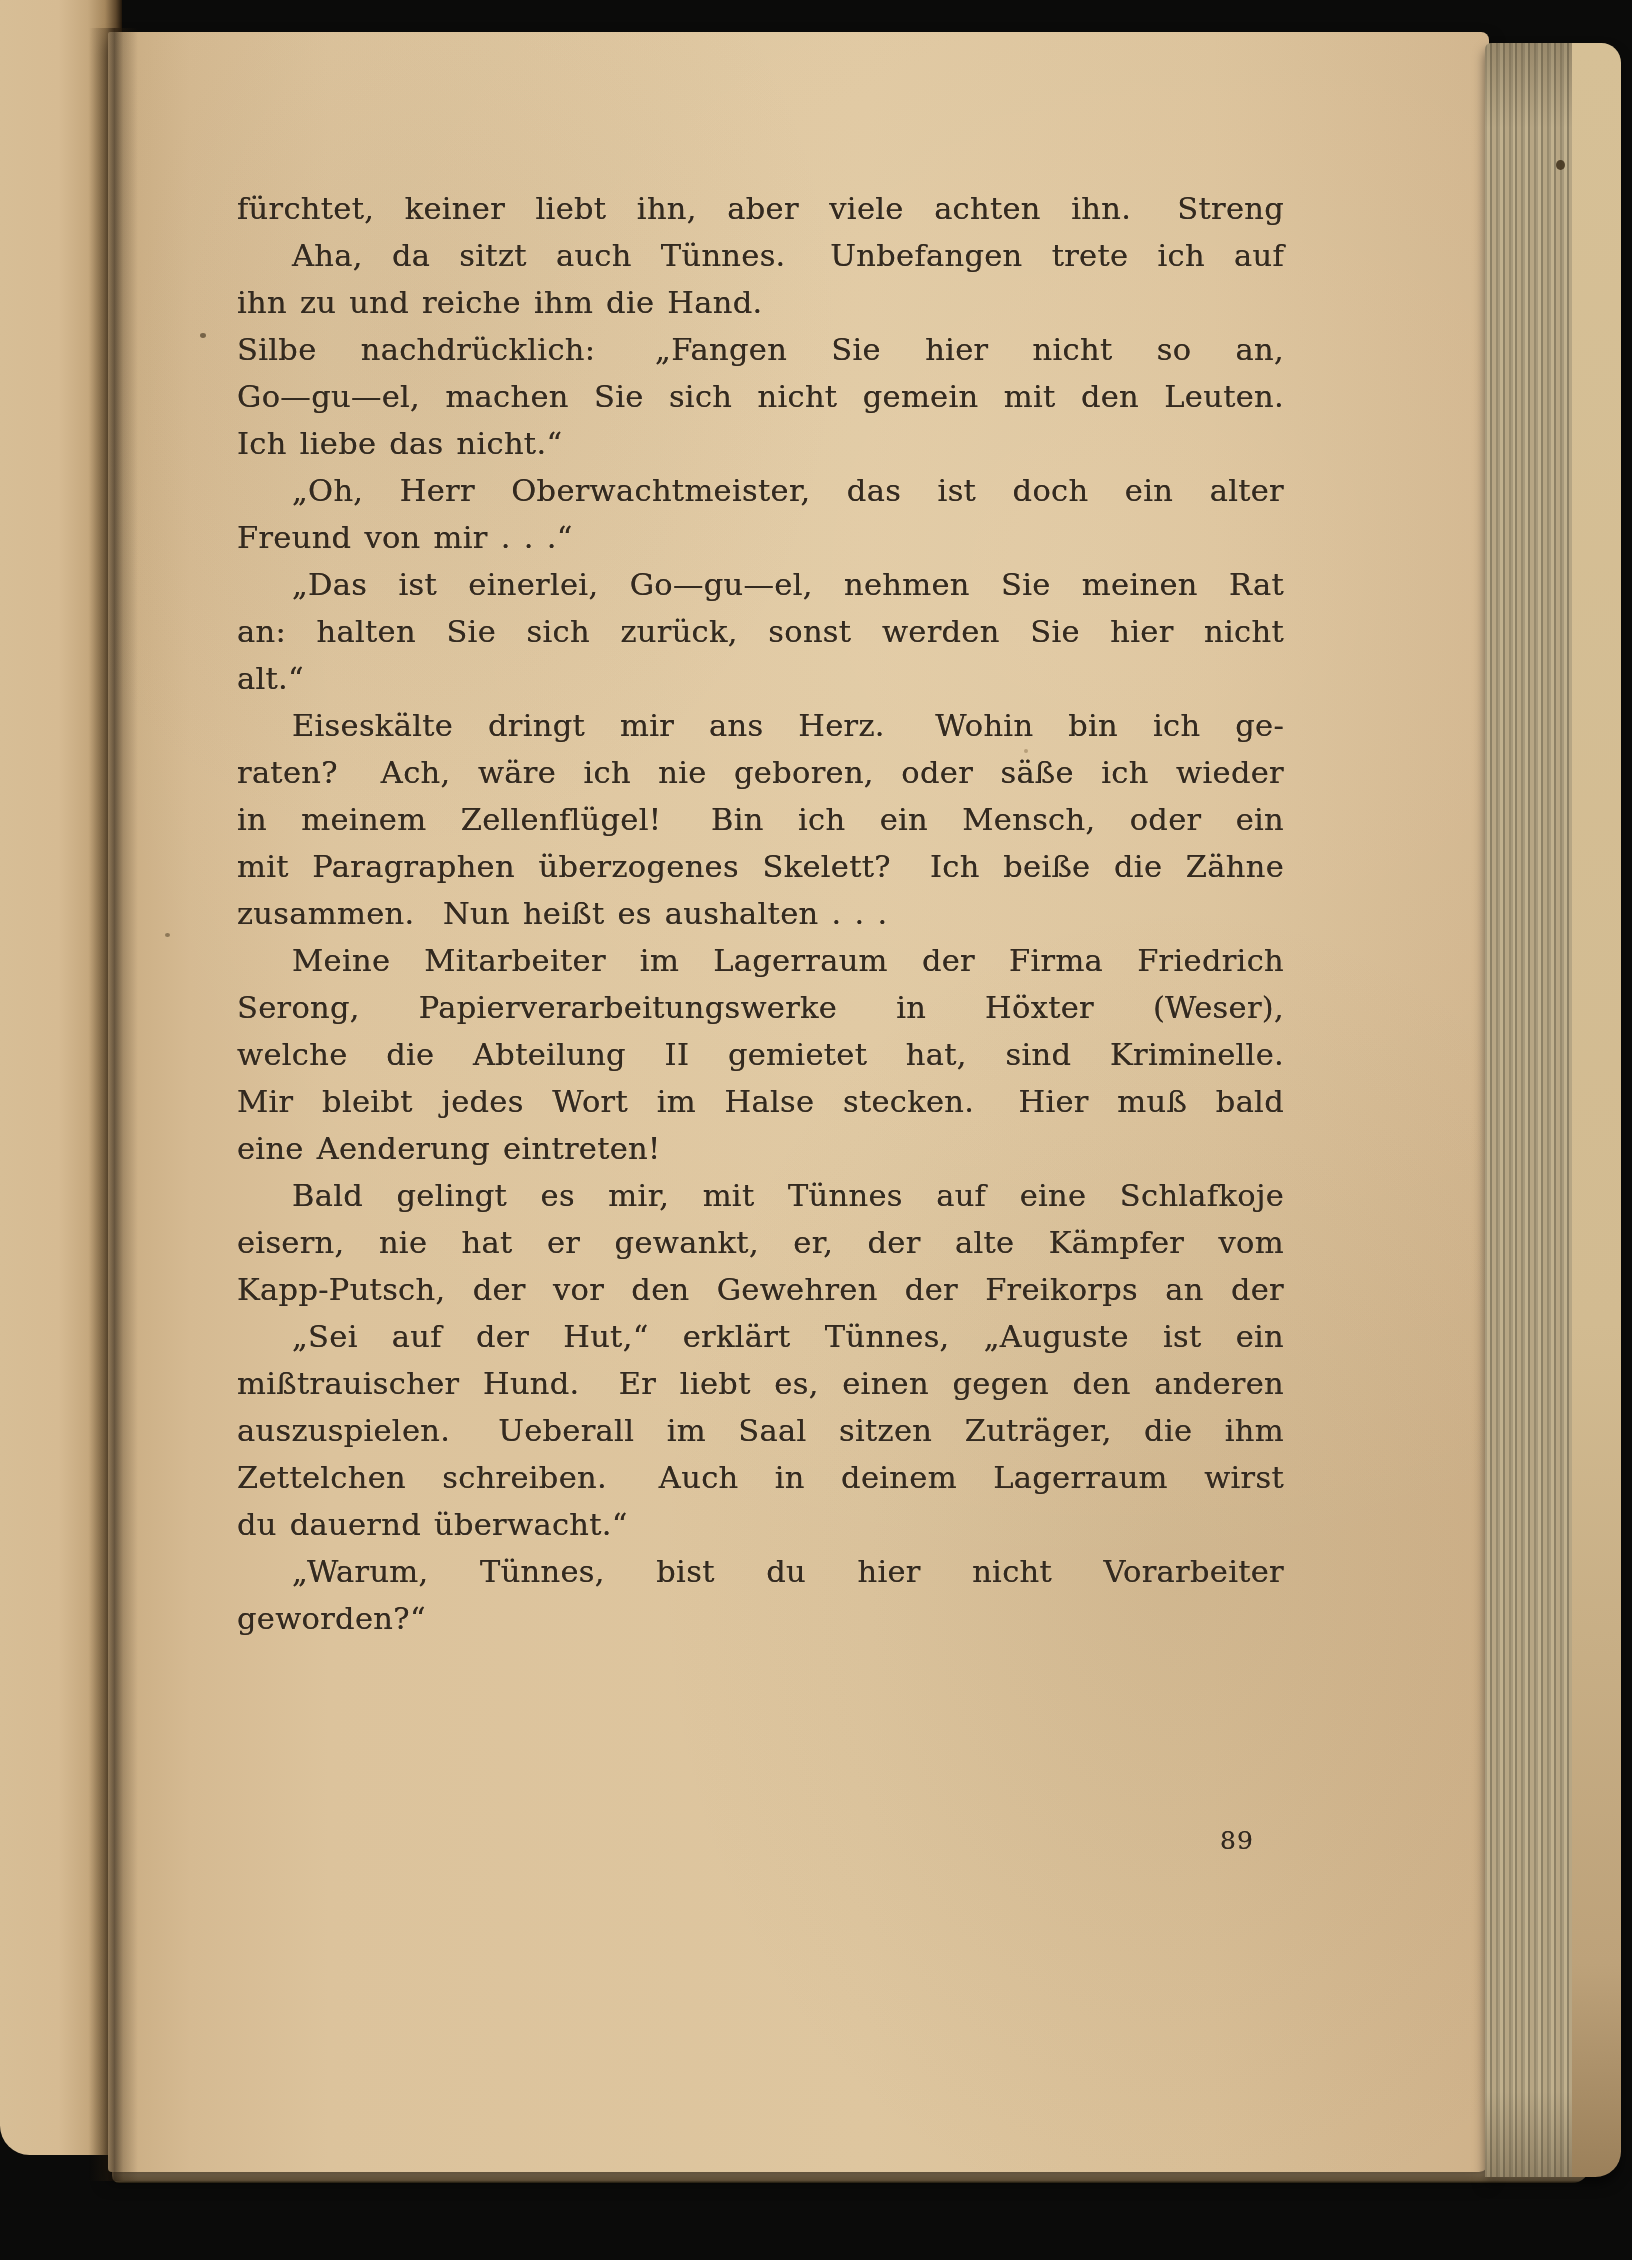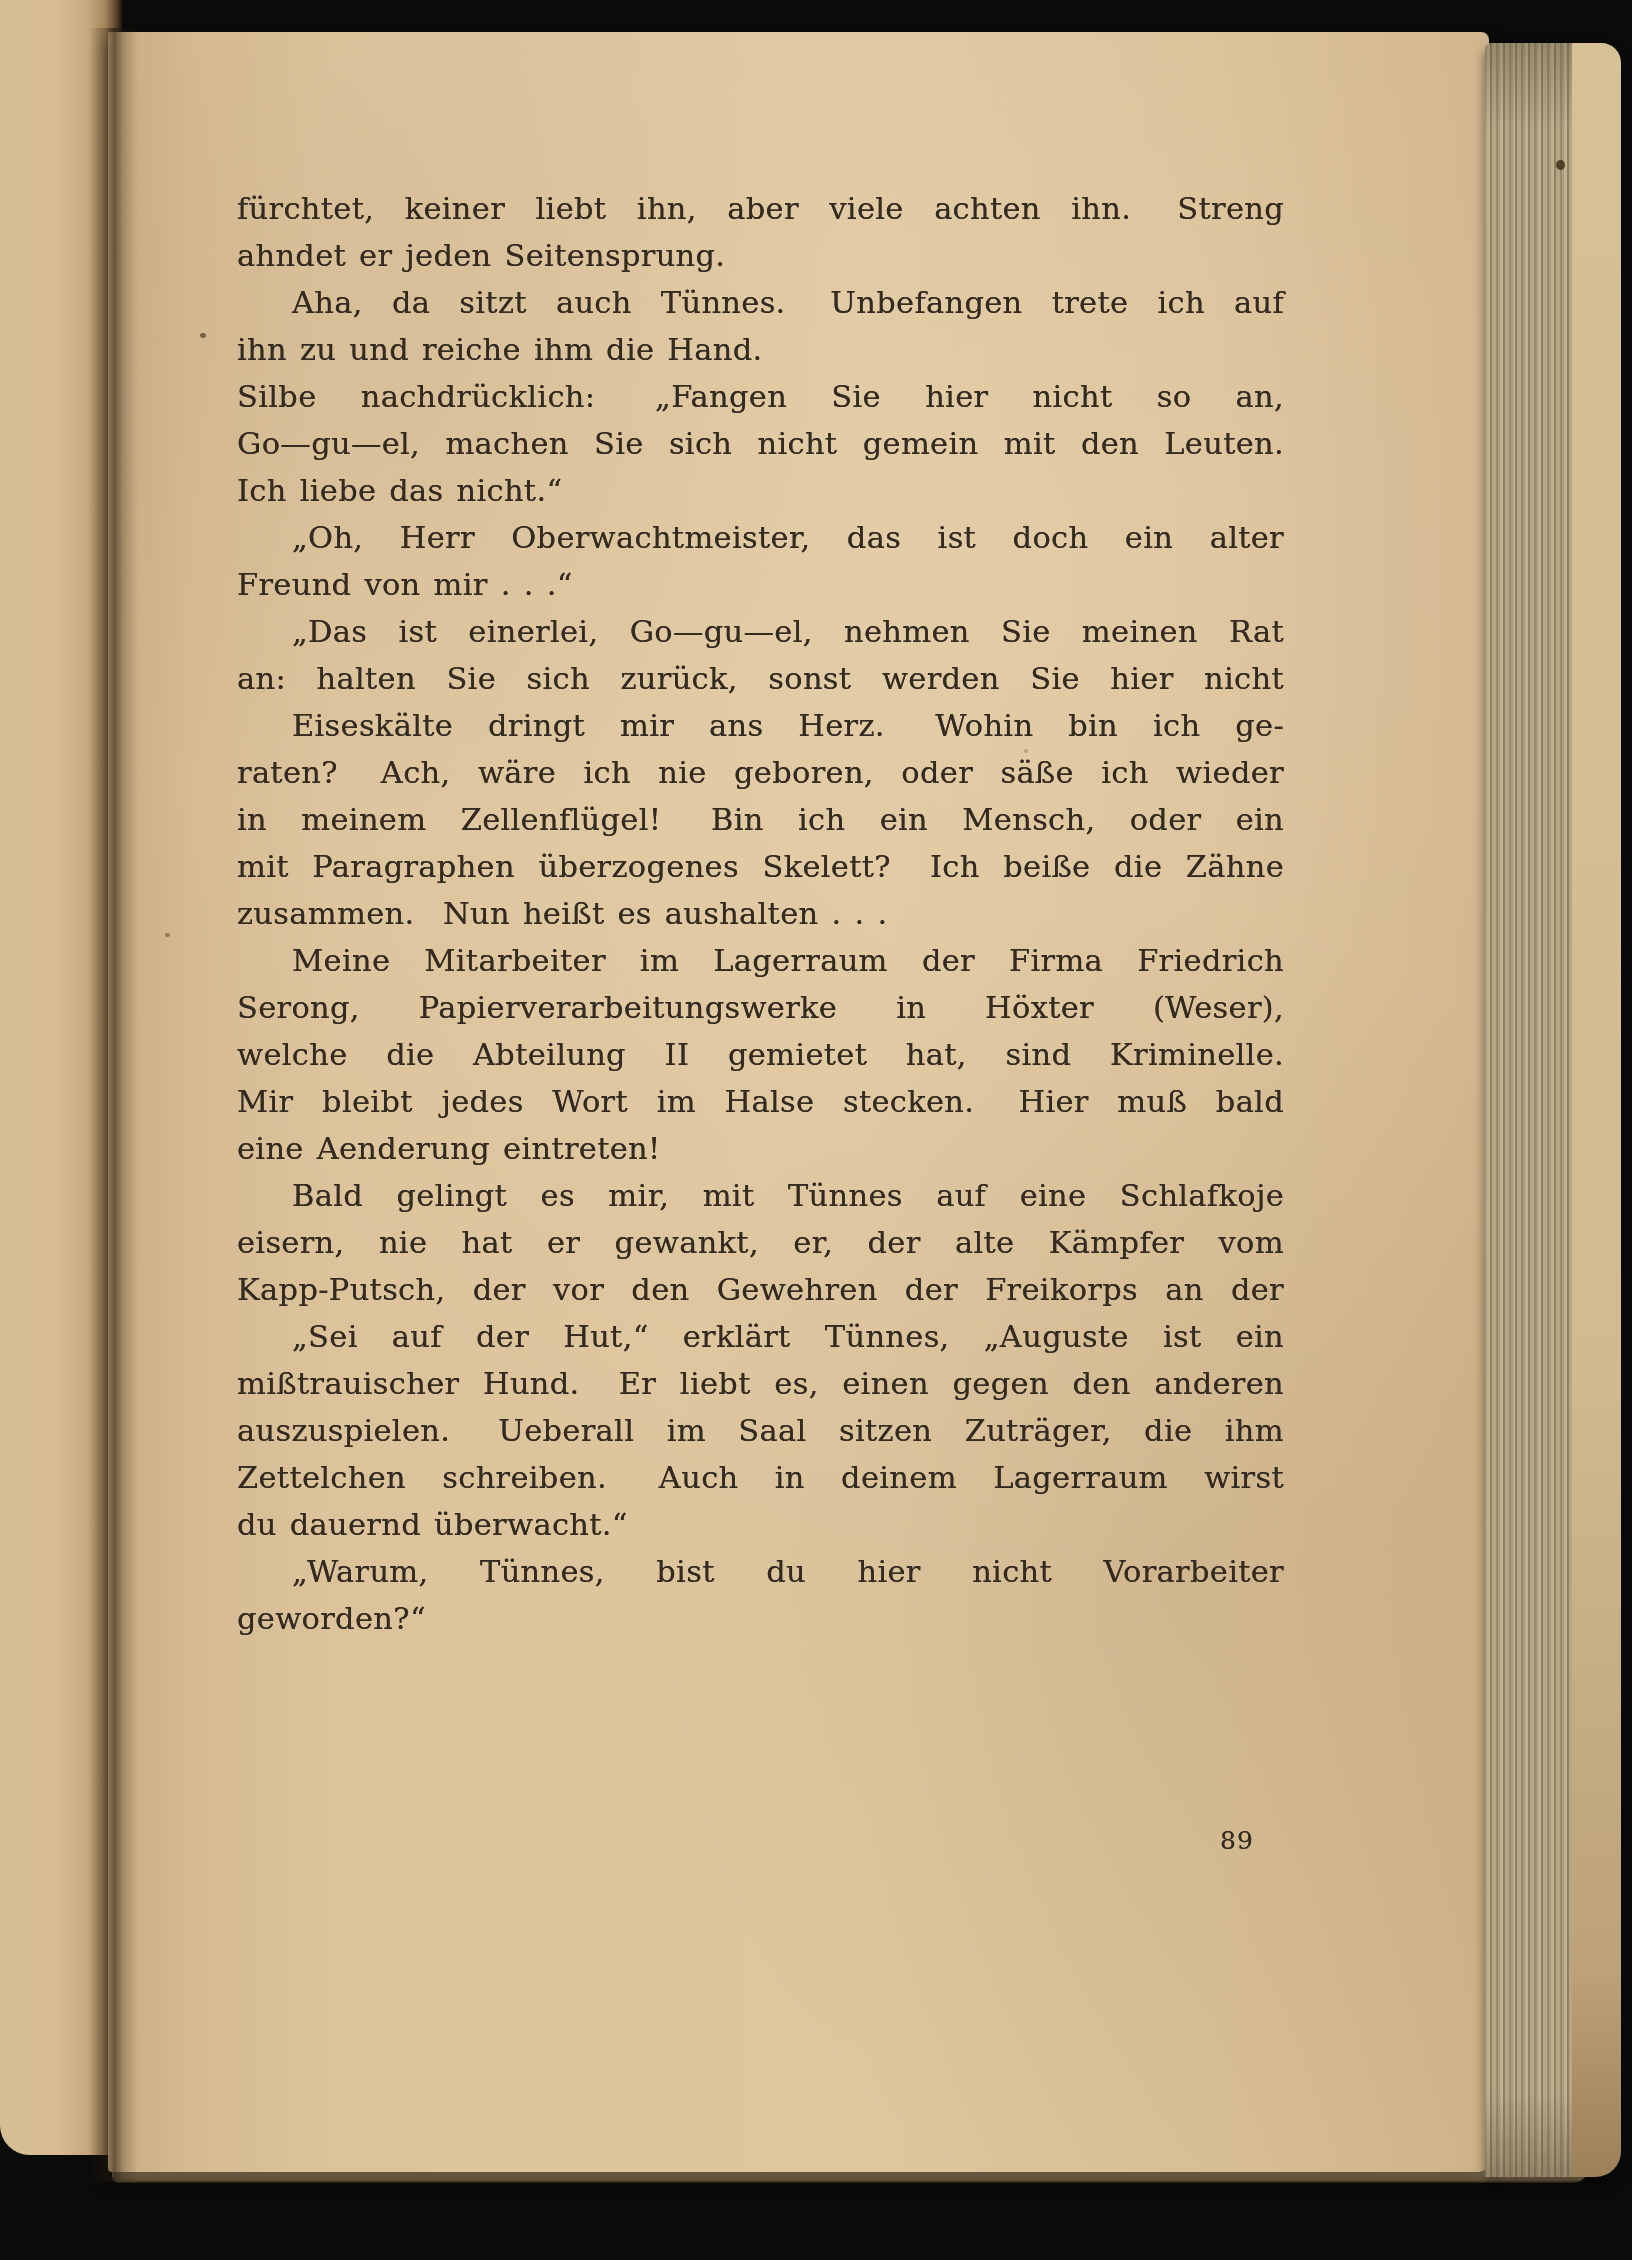--- a/index.html
+++ b/index.html
@@ -94,30 +94,30 @@
 
   <div class="edge-stack">
     <div class="edge-striations"></div>
     <div class="edge-cut"></div>
   </div>
 
   <div class="gutter-shadow"></div>
 
   <div class="page-text">
       <div class="line j">fürchtet, keiner liebt ihn, aber viele achten ihn.  Streng</div>
-      <div class="line">ahndet er jeden Seitensprung.</div>
       <div class="line j ind">Aha, da sitzt auch Tünnes.  Unbefangen trete ich auf</div>
       <div class="line">ihn zu und reiche ihm die Hand.</div>
       <div class="line j">Silbe nachdrücklich:  „Fangen Sie hier nicht so an,</div>
       <div class="line j">Go—gu—el, machen Sie sich nicht gemein mit den Leuten.</div>
       <div class="line">Ich liebe das nicht.“</div>
       <div class="line j ind">„Oh, Herr Oberwachtmeister, das ist doch ein alter</div>
       <div class="line">Freund von mir . . .“</div>
       <div class="line j ind">„Das ist einerlei, Go—gu—el, nehmen Sie meinen Rat</div>
       <div class="line j">an: halten Sie sich zurück, sonst werden Sie hier nicht</div>
+      <div class="line">alt.“</div>
       <div class="line j ind">Eiseskälte dringt mir ans Herz.  Wohin bin ich ge-</div>
       <div class="line j">raten?  Ach, wäre ich nie geboren, oder säße ich wieder</div>
       <div class="line j">in meinem Zellenflügel!  Bin ich ein Mensch, oder ein</div>
       <div class="line j">mit Paragraphen überzogenes Skelett?  Ich beiße die Zähne</div>
       <div class="line">zusammen.  Nun heißt es aushalten . . .</div>
       <div class="line j ind">Meine Mitarbeiter im Lagerraum der Firma Friedrich</div>
       <div class="line j">Serong, Papierverarbeitungswerke in Höxter (Weser),</div>
       <div class="line j">welche die Abteilung II gemietet hat, sind Kriminelle.</div>
       <div class="line j">Mir bleibt jedes Wort im Halse stecken.  Hier muß bald</div>
       <div class="line">eine Aenderung eintreten!</div>

